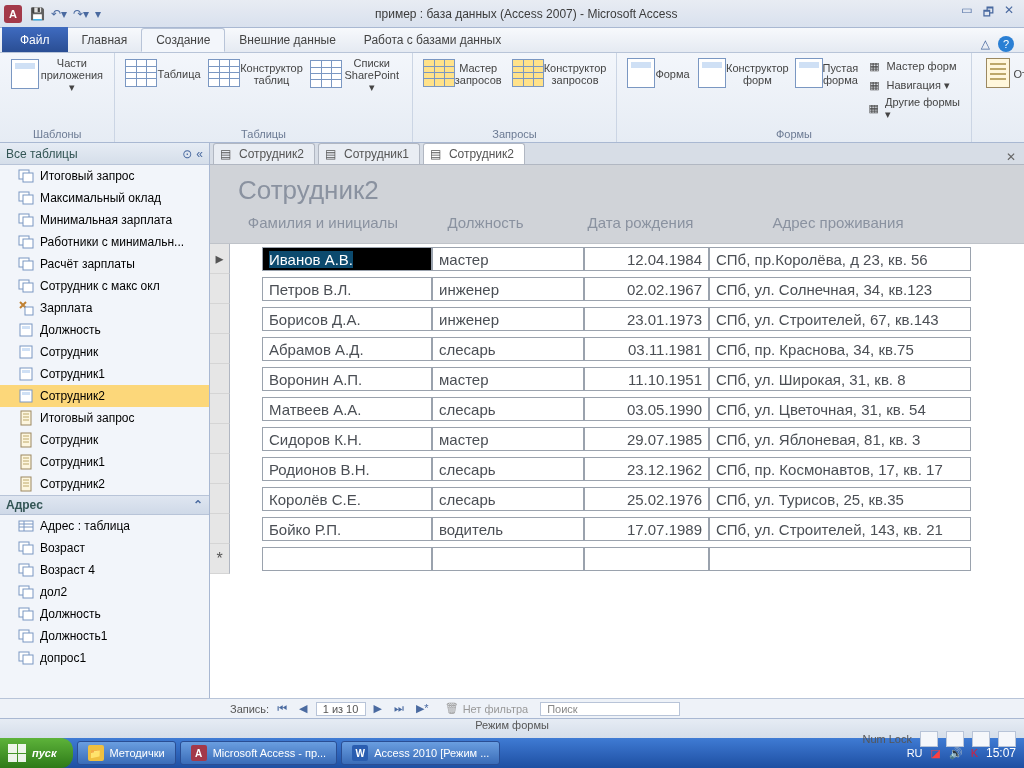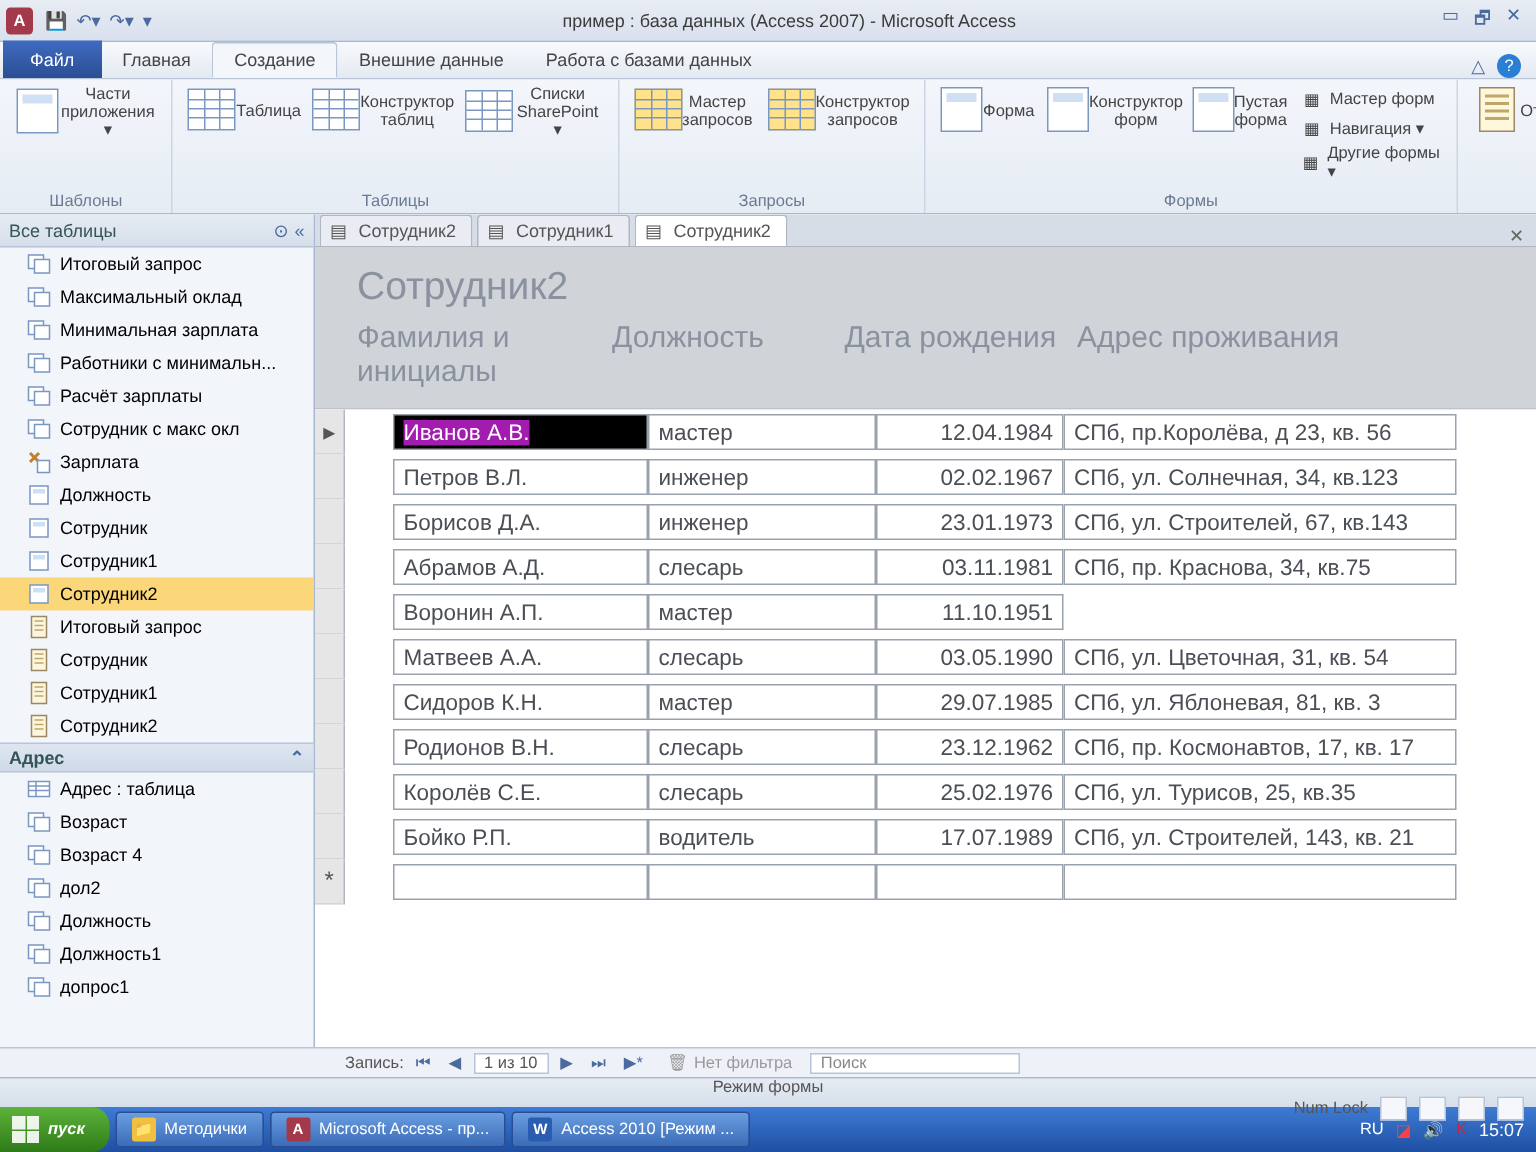--- a/index.html
+++ b/index.html
@@ -48,37 +48,37 @@
 
 .content { flex:1; display:flex; flex-direction:column; background:#fff; }
 .doctabs { height:22px; background:#d7dde6; display:flex; align-items:flex-end; font-size:12px; border-bottom:1px solid #b1b7c2; }
 .doctab { height:21px; background:#e9edf3; border:1px solid #b1b7c2; border-bottom:none; border-radius:3px 3px 0 0; margin-left:3px; padding:0 10px 0 6px; display:flex; align-items:center; gap:5px; cursor:pointer; color:#555; }
 .doctab.active { background:#fff; }
 .doctab .dicon { width:14px; height:14px; }
 .doctabs .closex { margin-left:auto; padding:0 8px; color:#666; cursor:pointer; }
 
 .formheader { background:#d0d3d8; padding:10px 20px 12px 28px; border-bottom:1px solid #bfc3c9; }
 .formheader h1 { font-size:26px; color:#8a92a0; font-weight:normal; }
-.formheader .colheads { display:flex; margin-top:8px; font-size:20px; color:#8a92a0; }
+.formheader .colheads { display:flex; margin-top:8px; font-size:15px; color:#8a92a0;text-align:center; }
 .colheads span:nth-child(1){ width:170px; margin-left:0;}
 .colheads span:nth-child(2){ width:155px;}
 .colheads span:nth-child(3){ width:155px;}
 .colheads span:nth-child(4){ width:240px;}
 
 .formbody { flex:1; overflow:auto; background:#fff; }
 .formrow { display:flex; align-items:stretch; height:30px; }
 .formrow .selector { width:20px; background:#e6e6e6; border-right:1px solid #b1b7c2; border-bottom:1px solid #d5d5d5; display:flex; align-items:center; justify-content:center; color:#555; cursor:pointer; }
 .formrow .cells { display:flex; gap:0; padding:2px 0 2px 32px; align-items:center; flex:1;}
 .cell { border:1px solid #9aa2ad; height:24px; background:#fff; font-size:15px; color:#4b4f55; display:flex; align-items:center; padding:0 6px; margin-right:0; }
 .cell.c1 { width:170px; }
 .cell.c2 { width:152px; }
 .cell.c3 { width:125px; justify-content:flex-end; }
 .cell.c4 { width:262px; }
 .cell.active { background:#000; color:#fff; }
-.cell.active span { background:#a21caf; color:#fff; }
+.cell.active span { background:#0c4a6e; color:#fff; }
 
 
 .recnav { height:20px; border-top:1px solid #b8c4d8; background:#eef2f8; display:flex; align-items:center; font-size:11px; color:#555; padding-left:230px; gap:4px; }
 .recnav .navbtn { padding:0 4px; cursor:pointer; color:#4a6aa0; }
 .recnav .recbox { border:1px solid #b8c4d8; background:#fff; padding:0 6px; min-width:50px; text-align:center; }
 .recnav .filterlabel { color:#999; margin-left:8px; display:flex; gap:4px; align-items:center;}
 .recnav .searchbox { border:1px solid #b8c4d8; background:#fff; padding:0 6px; margin-left:8px; width:140px; color:#888;}
 
 
 .statusbar { height:20px; background:linear-gradient(#e6ecf4,#d5deea); border-top:1px solid #a9b8d2; display:flex; align-items:center; font-size:11px; color:#555; padding:0 8px;flex-direction:column; }
@@ -580,20 +580,23 @@
           <div class="selector"></div>
           <div class="cells">
             <div class="cell c1">
               <span>Воронин А.П.</span>
             </div>
             <div class="cell c2">
               <span>мастер</span>
             </div>
             <div class="cell c3">
               <span>11.10.1951</span>
+            </div>
+            <div class="cell c4">
+              <span>СПб, ул. Широкая, 31, кв. 8</span>
             </div>
           </div>
         </div>
         <div class="formrow">
           <div class="selector"></div>
           <div class="cells">
             <div class="cell c1">
               <span>Матвеев А.А.</span>
             </div>
             <div class="cell c2">

